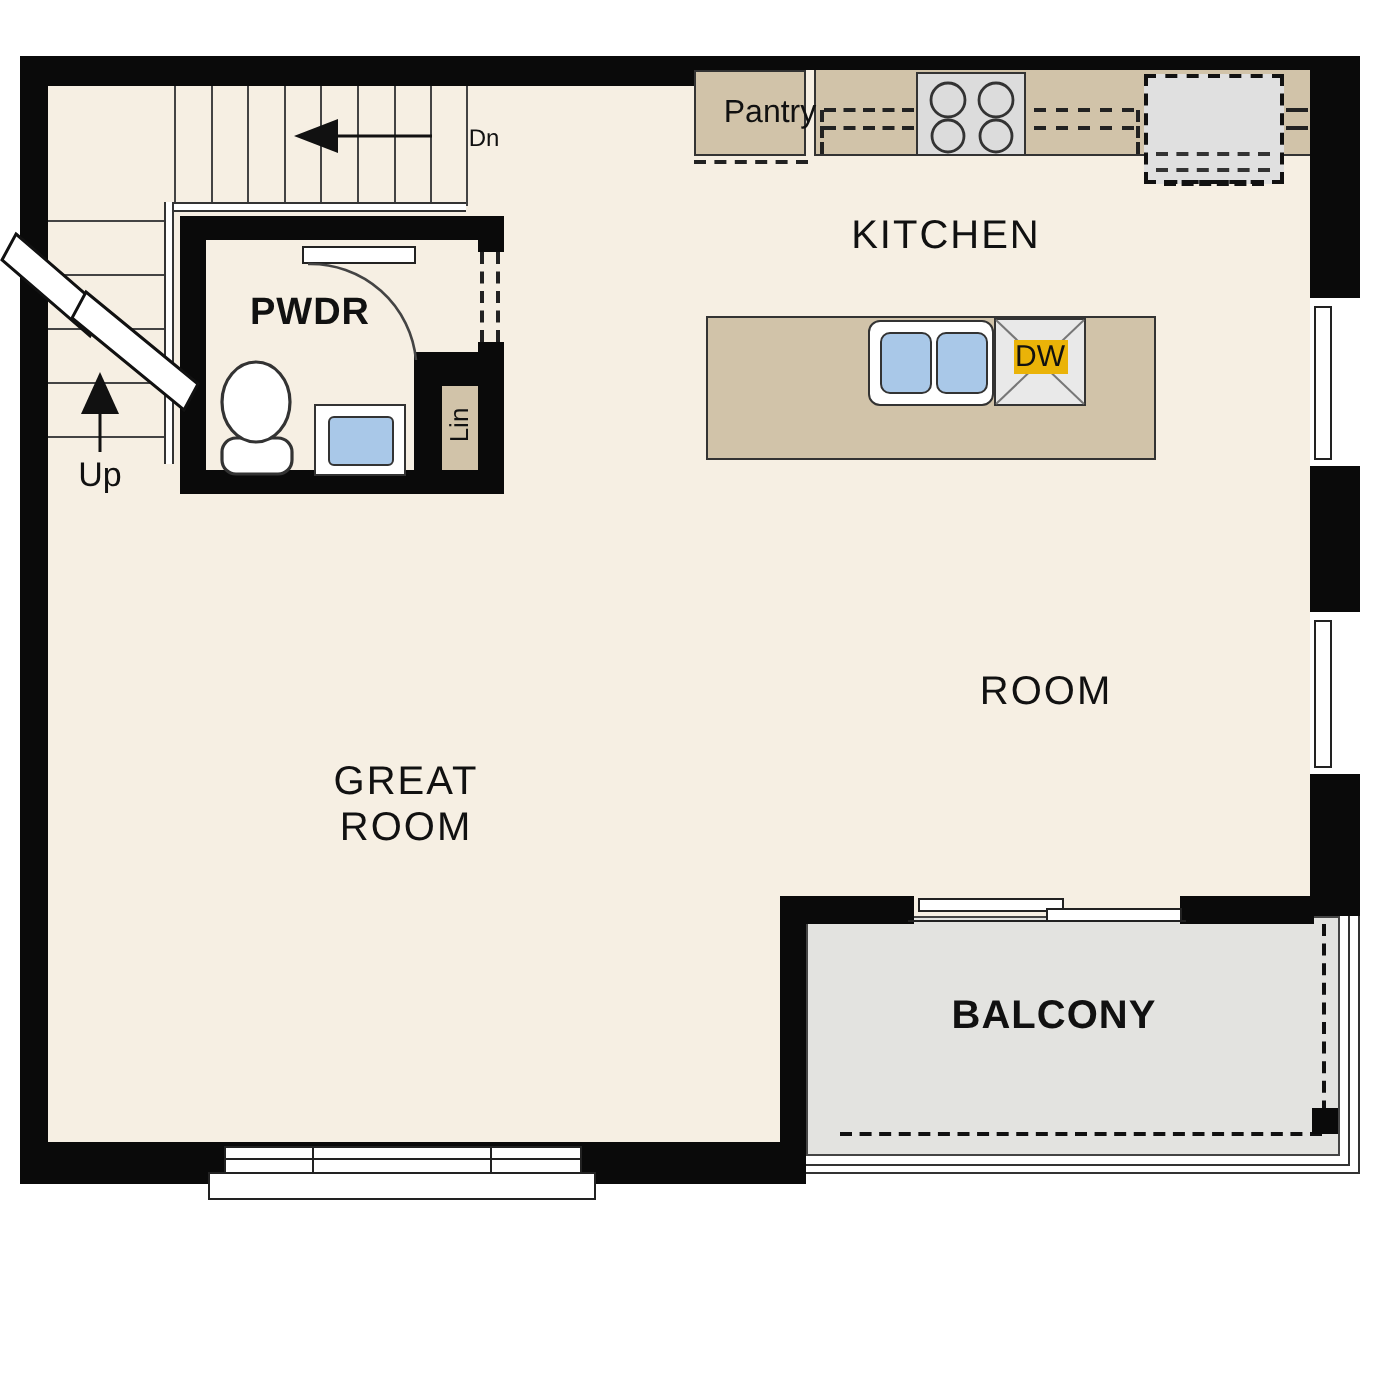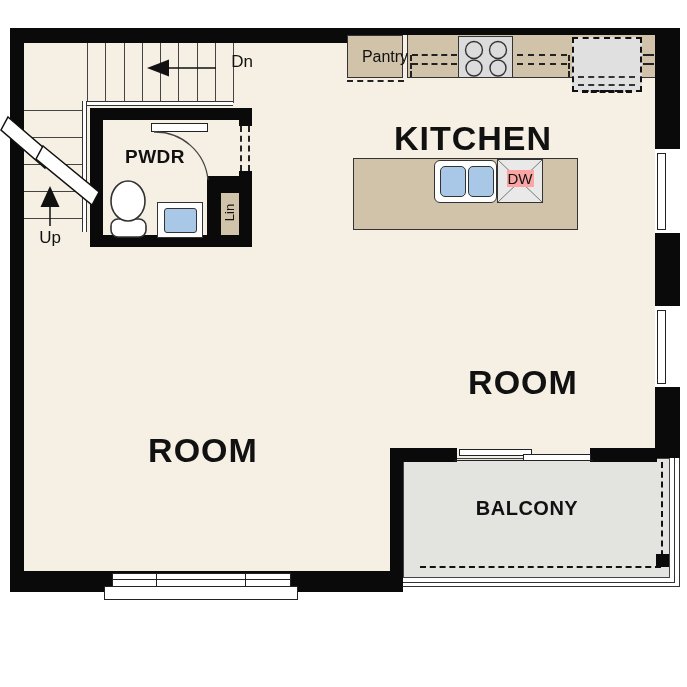--- a/index.html
+++ b/index.html
@@ -3,21 +3,21 @@
 <meta charset="utf-8">
 <style>
   html,body{margin:0;padding:0;background:#fff;}
   #plan{position:relative;width:687px;height:687px;background:#fff;overflow:hidden;
         font-family:"Liberation Sans",sans-serif;color:#111;}
   .abs{position:absolute;box-sizing:border-box;}
   .floor{background:#f6efe3;}
   .wall{background:#0a0a0a;}
   .tan{background:#d1c3a9;}
   .lbl{position:absolute;box-sizing:border-box;text-align:center;color:#111;white-space:nowrap;}
-  .big{font-size:34px;font-weight:bold;letter-spacing:1px;margin-top:12px;}
+  .big{font-size:20px;font-weight:normal;letter-spacing:1px;}
   .med{font-size:19px;font-weight:bold;letter-spacing:0.5px;}
   .sml{font-size:16px;}
   .treads-down{background:repeating-linear-gradient(to right,#444 0px,#444 1px,transparent 1px,transparent 18.3px);border-right:1px solid #444;}
   .treads-up{background:repeating-linear-gradient(to bottom,#444 0px,#444 1px,transparent 1px,transparent 27px);}
   .rail{background:#fff;}
   svg{position:absolute;left:0;top:0;pointer-events:none;}
 </style>
 </head>
 <body>
 
@@ -112,22 +112,22 @@
     <polygon points="8,117 52,155 45,168 1,130" fill="#fff" stroke="#111" stroke-width="1.5"></polygon>
     <polygon points="43,146 99,192 92,205 36,159" fill="#fff" stroke="#111" stroke-width="1.5"></polygon>
     <line x1="160" y1="68" x2="216" y2="68" stroke="#111" stroke-width="1.5"></line>
     <polygon points="147,68 169,59.5 169,76.5" fill="#111"></polygon>
     <polygon points="50,186 40.5,207 59.5,207" fill="#111"></polygon>
     <line x1="50" y1="207" x2="50" y2="226" stroke="#111" stroke-width="1.5"></line>
   </svg>
 
   <div class="lbl big" style="left:373px;top:107px;width:200px;"><span>KITCHEN</span></div>
   <div class="lbl big" style="left:423px;top:312px;width:200px;"><br><span>ROOM</span></div>
-  <div class="lbl big" style="left:103px;top:380px;width:200px;"><br><span>ROOM</span></div>
+  <div class="lbl big" style="left:103px;top:380px;width:200px;"><span>GREAT</span><br><span>ROOM</span></div>
   <div class="lbl med" style="left:103px;top:146px;width:104px;"><span>PWDR</span></div>
   <div class="lbl med" style="left:427px;top:497px;width:200px;font-size:20px;"><span>BALCONY</span></div>
   <div class="lbl sml" style="left:347px;top:48px;width:76px;"><span>Pantry</span></div>
-  <div class="lbl sml" style="left:222px;top:52px;width:40px;font-size:17px;"><span>Dn</span></div>
+  <div class="lbl sml" style="left:222px;top:62px;width:40px;font-size:12px;"><span>Dn</span></div>
   <div class="lbl sml" style="left:30px;top:228px;width:40px;font-size:17px;"><span>Up</span></div>
-  <div class="lbl" style="left:497px;top:170px;width:46px;font-size:15px;"><span style="background:#fca5a5;padding:0 1px;">DW</span></div>
+  <div class="lbl" style="left:497px;top:170px;width:46px;font-size:15px;"><span style="background:#eab308;padding:0 1px;">DW</span></div>
   <div class="lbl" style="left:219px;top:191px;width:21px;height:44px;font-size:13px;"><span style="display:inline-block;transform:rotate(-90deg) translateX(-14px);transform-origin:center;">Lin</span></div>
 
 </div>
 
 </body></html>

